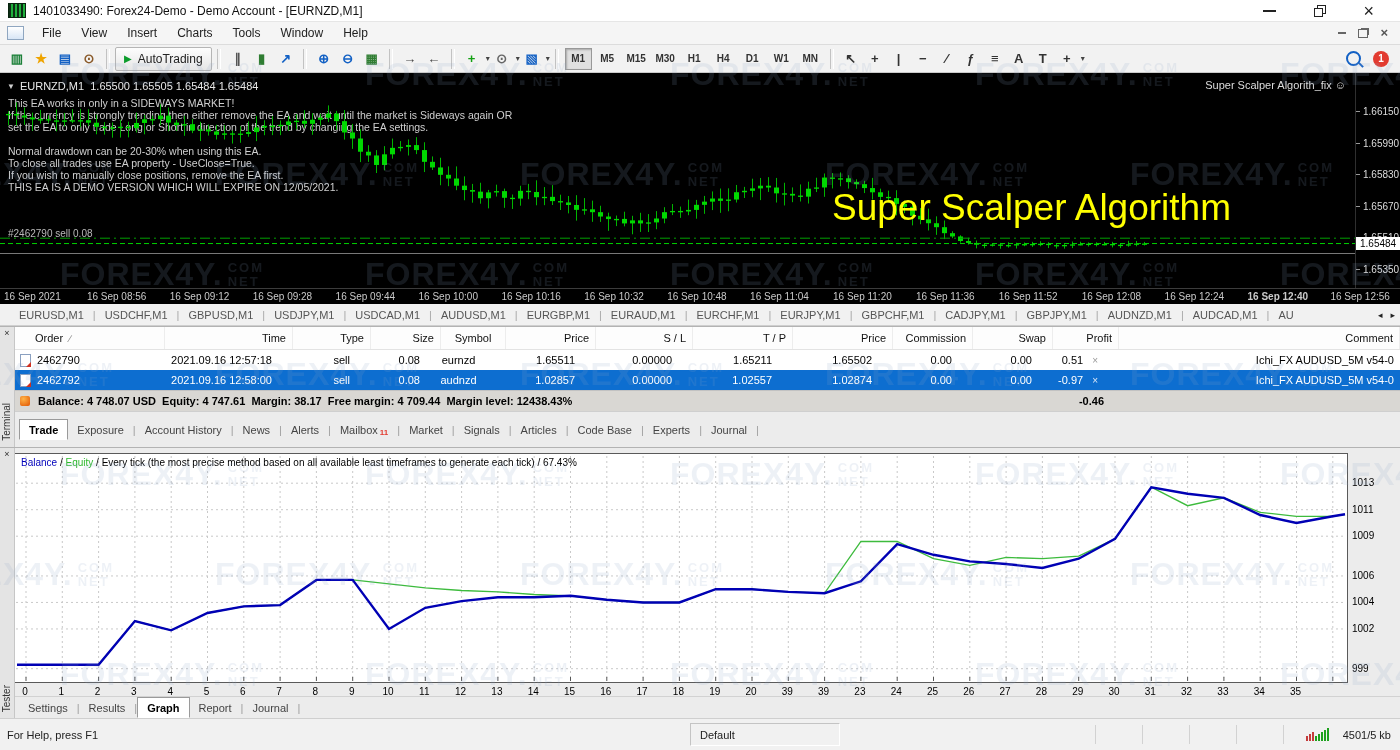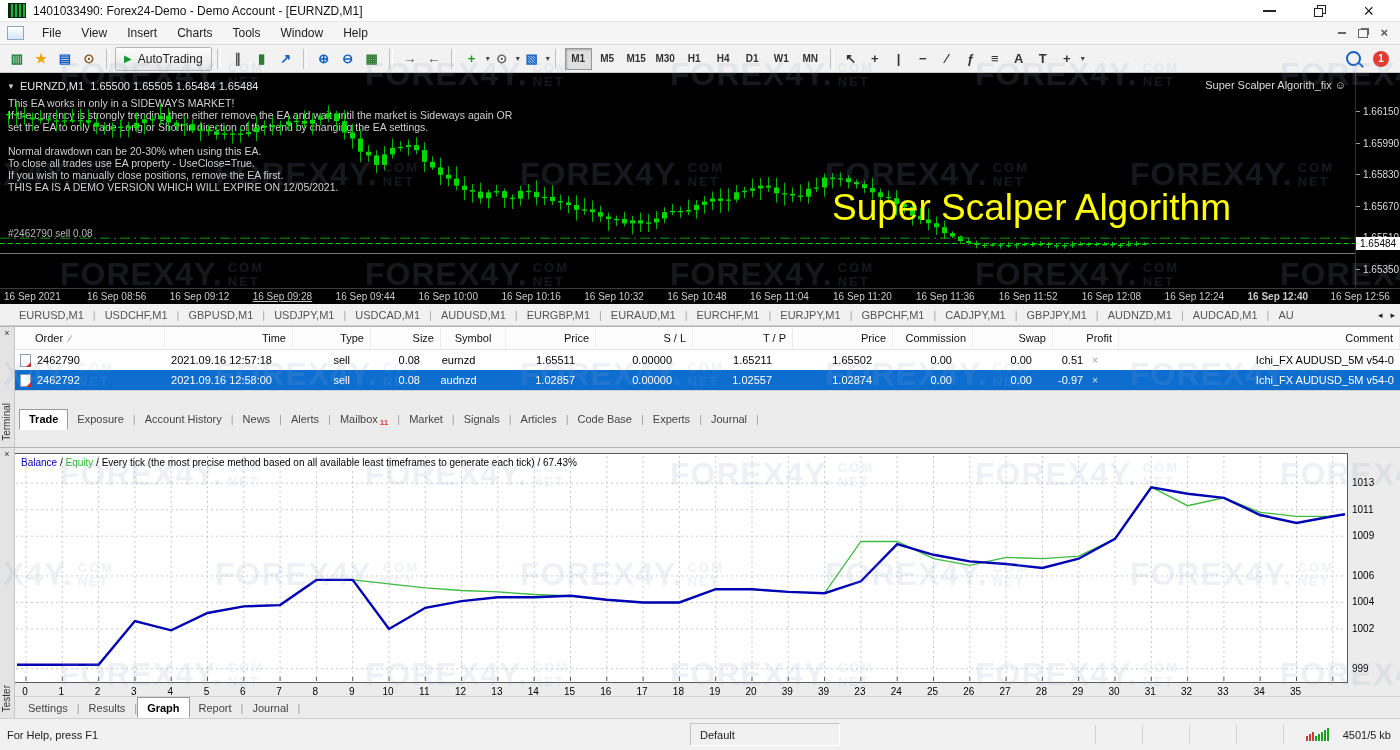--- a/index.html
+++ b/index.html
@@ -516,21 +516,21 @@
       <span class="ps-label" style="top: 159.4px;">1.65510</span>
       <span class="ps-label" style="top: 191px;">1.65350</span>
       <span class="ps-current" style="top: 163.535px;">1.65484</span>
     </div>
 </div>
 
 <div class="time-axis" id="timeAxis">
     <span class="ta-label" style="left: 4px;">16 Sep 2021</span>
     <span class="ta-label" style="left: 86.9px;">16 Sep 08:56</span>
     <span class="ta-label" style="left: 169.8px;">16 Sep 09:12</span>
-    <span class="ta-label" style="left: 252.7px; text-decoration: underline;">16 Sep 09:28</span>
+    <span class="ta-label" style="left: 252.7px;">16 Sep 09:28</span>
     <span class="ta-label" style="left: 335.6px;">16 Sep 09:44</span>
     <span class="ta-label" style="left: 418.5px;">16 Sep 10:00</span>
     <span class="ta-label" style="left: 501.4px;">16 Sep 10:16</span>
     <span class="ta-label" style="left: 584.3px;">16 Sep 10:32</span>
     <span class="ta-label" style="left: 667.2px;">16 Sep 10:48</span>
     <span class="ta-label" style="left: 750.1px;">16 Sep 11:04</span>
     <span class="ta-label" style="left: 833px;">16 Sep 11:20</span>
     <span class="ta-label" style="left: 915.9px;">16 Sep 11:36</span>
     <span class="ta-label" style="left: 998.8px;">16 Sep 11:52</span>
     <span class="ta-label" style="left: 1081.7px;">16 Sep 12:08</span>
@@ -706,20 +706,25 @@
           </span>
           <span class="cell num">
             <span>-0.97</span>
             <span class="close-x">×</span>
           </span>
           <span class="cell num">
             <span>Ichi_FX AUDUSD_5M v54-0</span>
           </span>
         </div>
       </div>
+    <div class="t-summary">
+      <span class="sum-icon"></span>
+      <span>Balance: 4 748.07 USD  Equity: 4 747.61  Margin: 38.17  Free margin: 4 709.44  Margin level: 12438.43%</span>
+      <span class="sum-profit">-0.46</span>
+    </div>
     <div class="t-tabs" id="tTabs">
         <span class="ttab active">
           <span>Trade</span>
         </span>
         <span class="ttab">
           <span>Exposure</span>
         </span>
         <span class="ttab-sep">|</span>
         <span class="ttab">
           <span>Account History</span>

